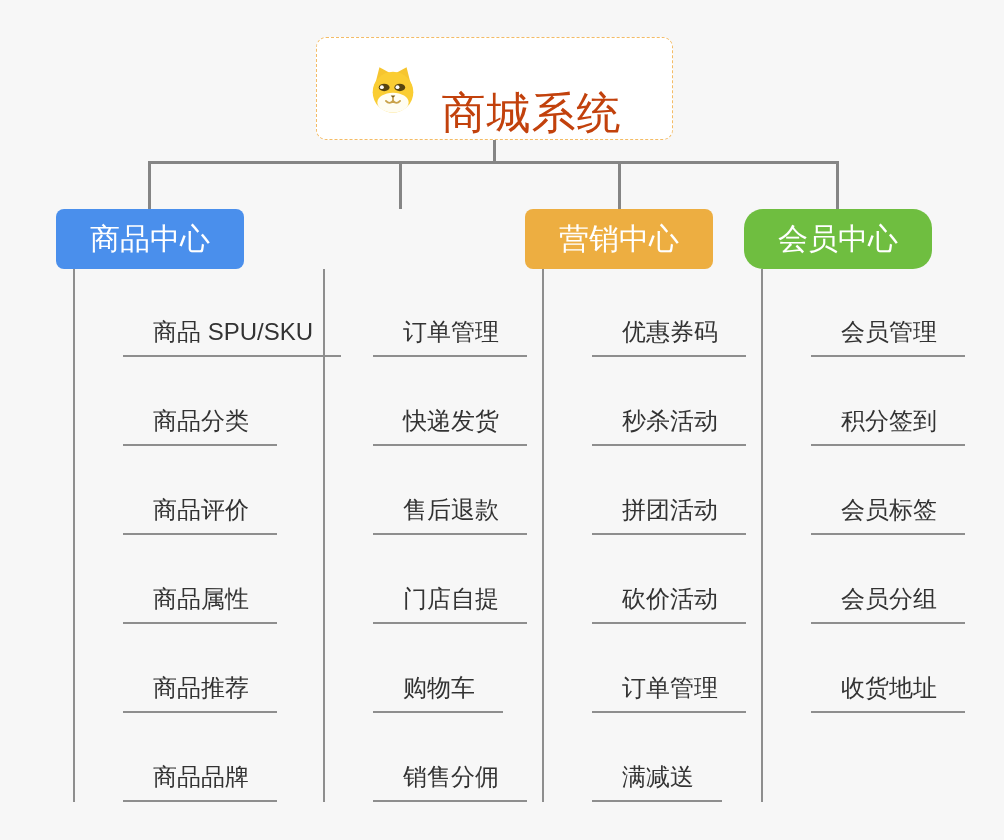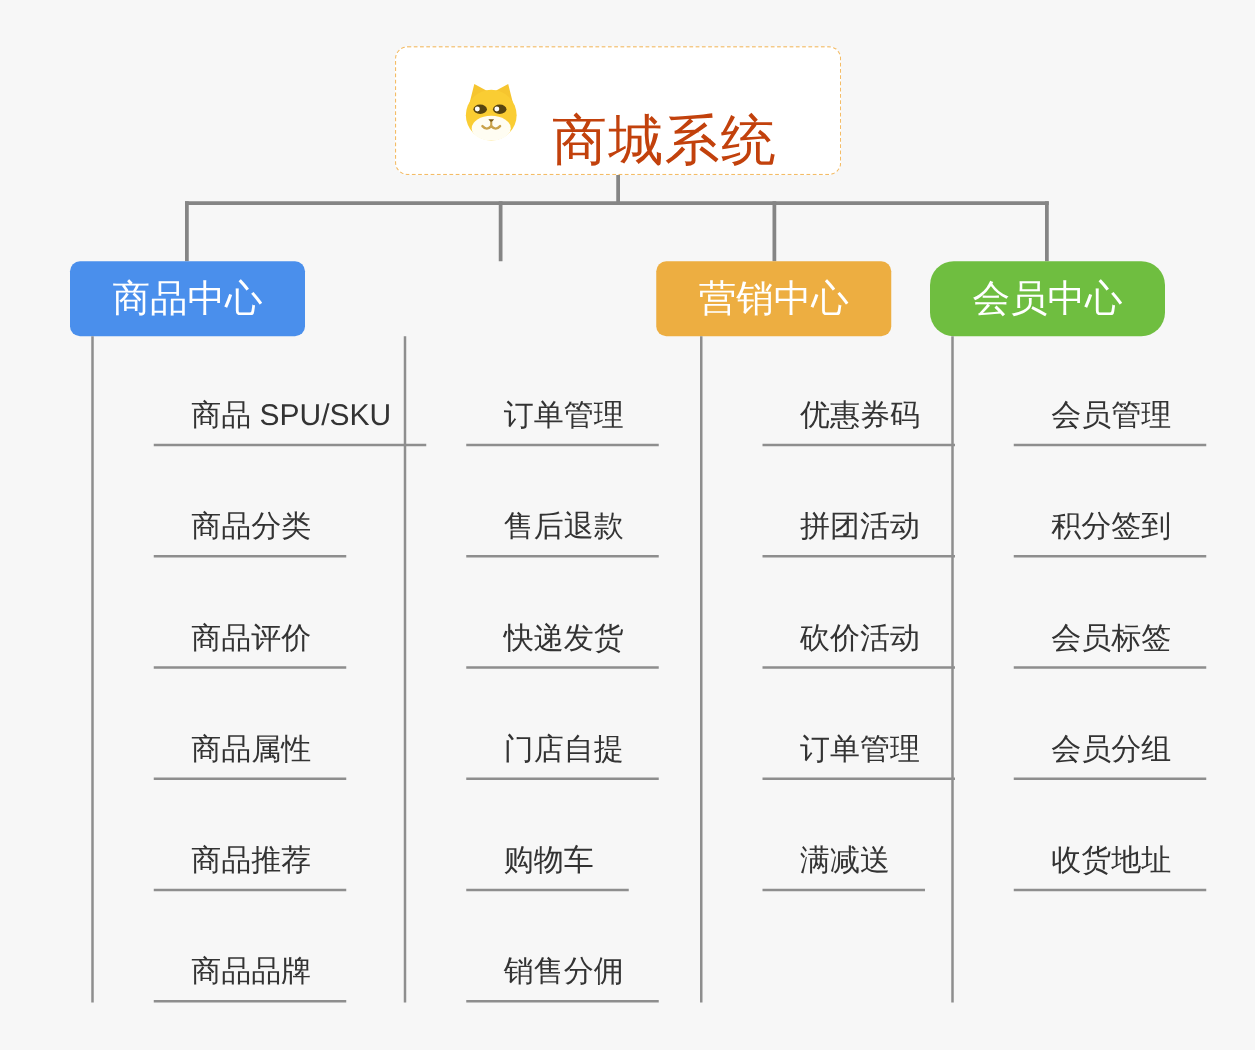--- a/index.html
+++ b/index.html
@@ -32,21 +32,21 @@
     display:flex;align-items:center;justify-content:center;
     color:#FFFFFF;font-size:30px;cursor:pointer;
   }
   .bx-0{left:56px;} .bx-1{left:306px;} .bx-2{left:525px;} .bx-3{left:744px;}
 
   
   .children{
     position:absolute;top:269px;height:533px;width:240px;
     border-left:2px solid #8E8E8E;
   }
-  .cg-0{left:73px;} .cg-1{left:323px;padding-left:40px;} .cg-2{left:560px;} .cg-3{left:761px;}
+  .cg-0{left:73px;} .cg-1{left:323px;padding-left:40px;} .cg-2{left:542px;} .cg-3{left:761px;}
 
   .child{
     position:absolute;left:0;box-sizing:border-box;height:42px;
     display:flex;align-items:flex-end;
     padding:0 28px 7px 30px;border-bottom:2px solid #8E8E8E;
     font-size:24px;color:#333333;white-space:nowrap;width:max-content;
     cursor:pointer;
     margin-left:48px;
   }
   .child:nth-of-type(1){top:46px;}
@@ -96,32 +96,33 @@
     <div class="child">商品 SPU/SKU</div>
     <div class="child">商品分类</div>
     <div class="child">商品评价</div>
     <div class="child">商品属性</div>
     <div class="child">商品推荐</div>
     <div class="child">商品品牌</div>
   </div>
 
   <div class="children cg-1">
     <div class="child">订单管理</div>
+    <div class="child">快递发货</div>
     <div class="child">售后退款</div>
-    <div class="child">快递发货</div>
     <div class="child">门店自提</div>
     <div class="child">购物车</div>
     <div class="child">销售分佣</div>
   </div>
 
   <div class="branch-box bx-2" style="background-color: rgb(237, 174, 65);">
     <span>营销中心</span>
   </div>
   <div class="children cg-2">
     <div class="child">优惠券码</div>
+    <div class="child">秒杀活动</div>
     <div class="child">拼团活动</div>
     <div class="child">砍价活动</div>
     <div class="child">订单管理</div>
     <div class="child">满减送</div>
   </div>
 
   <div class="branch-box bx-3" style="background-color: rgb(111, 190, 64); border-radius: 19px;">
     <span>会员中心</span>
   </div>
   <div class="children cg-3">

